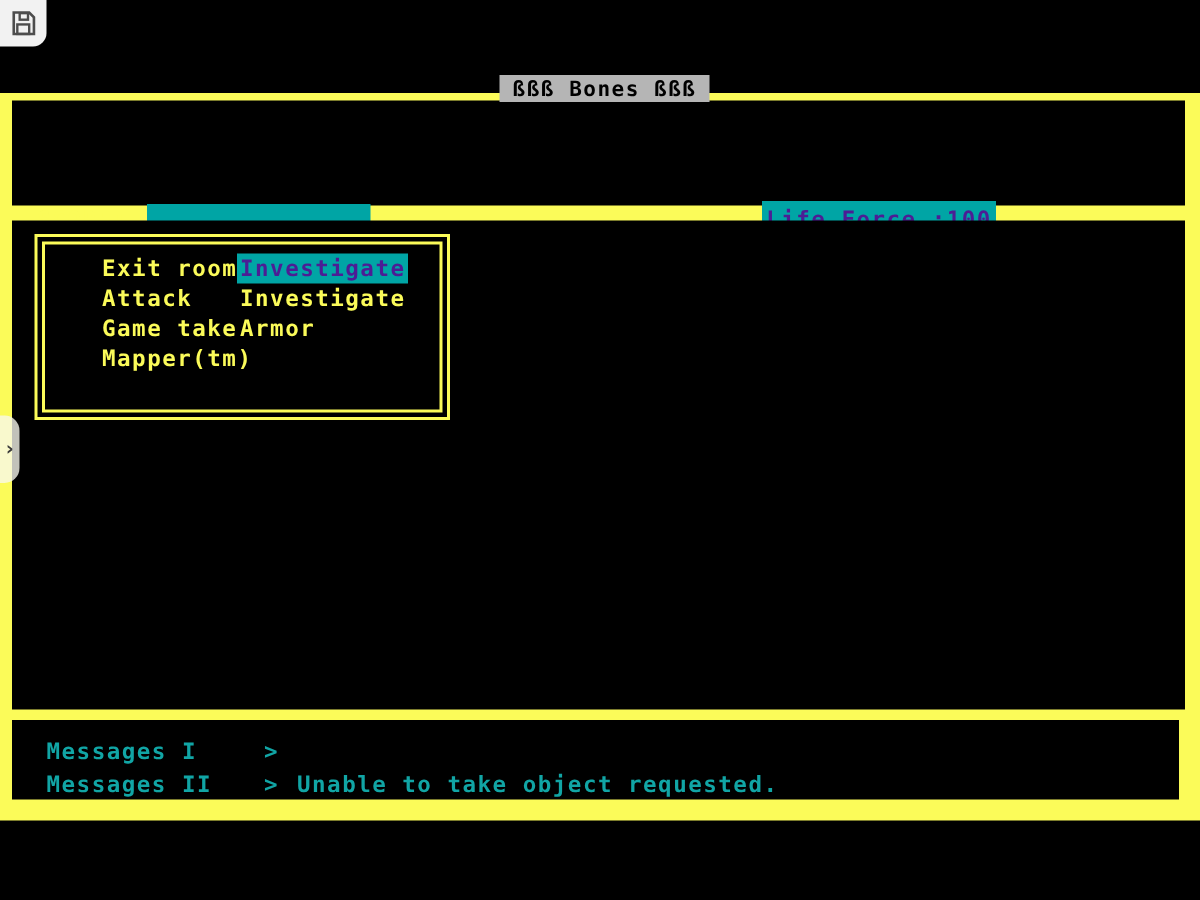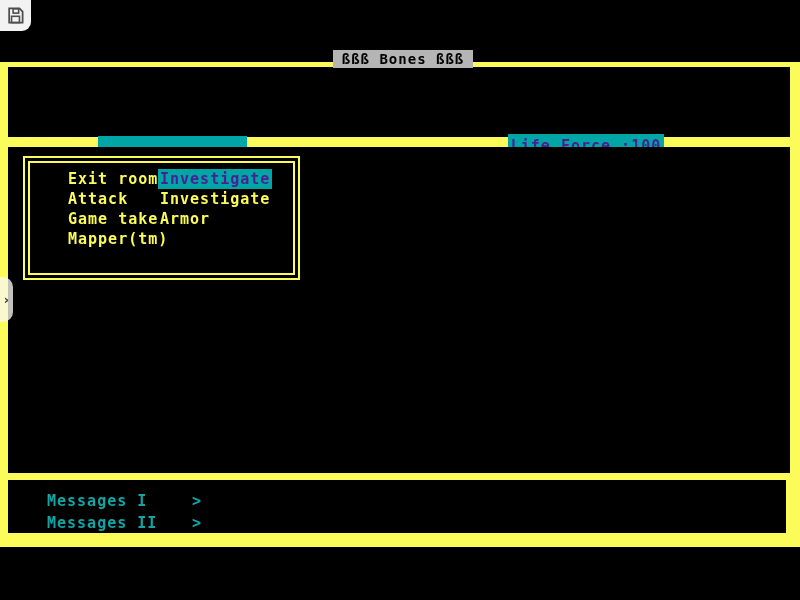--- a/index.html
+++ b/index.html
@@ -22,21 +22,21 @@
   
   .frame{position:absolute;left:0;top:62px;width:800px;height:485px;background:var(--yellow);}
 
   
   .panel{position:absolute;background:#000;}
   .status-panel{left:8px;top:67px;width:782px;height:70px;}
   .main-panel{left:8px;top:147px;width:782px;height:326px;}
   .messages-panel{left:8px;top:480px;width:778px;height:53px;}
 
   .yellow-text{color:var(--yellow);}
-  .teal-text{color:var(--teal_text);margin-left:16px;}
+  .teal-text{color:var(--teal_text);}
 
   .score-label{left:17px;top:69px;line-height:21px;}
   .score-bar{position:absolute;left:90px;top:69px;width:149px;height:20px;background:var(--teal);
              color:#000;text-align:right;line-height:20px;padding-right:6px;box-sizing:border-box;}
   .life-force{position:absolute;left:500px;top:67px;width:156px;height:23px;background:var(--teal);
               color:#4c1d95;text-align:center;line-height:23px;text-decoration:underline;}
   .stat{top:110px;line-height:20px;}
   .stat-booty{left:48px;} .stat-armor{left:298px;} .stat-force{left:452px;} .stat-floor{left:598px;}
 
   
@@ -114,19 +114,20 @@
       </div>
     </div>
   </div>
 
   <div class="panel messages-panel">
     <span class="dos teal-text msg-label  msg-r1">Messages I</span>
     <span class="dos teal-text msg-prompt msg-r1">&gt;</span>
     <span class="dos teal-text msg-body   msg-r1"></span>
     <span class="dos teal-text msg-label  msg-r2">Messages II</span>
     <span class="dos teal-text msg-prompt msg-r2">&gt;</span>
+    <span class="dos teal-text msg-body   msg-r2">Unable to take object requested.</span>
   </div>
 
   <div class="side-handle">
     <span class="chev">›</span>
   </div>
 
 </div>
 
 </body></html>

